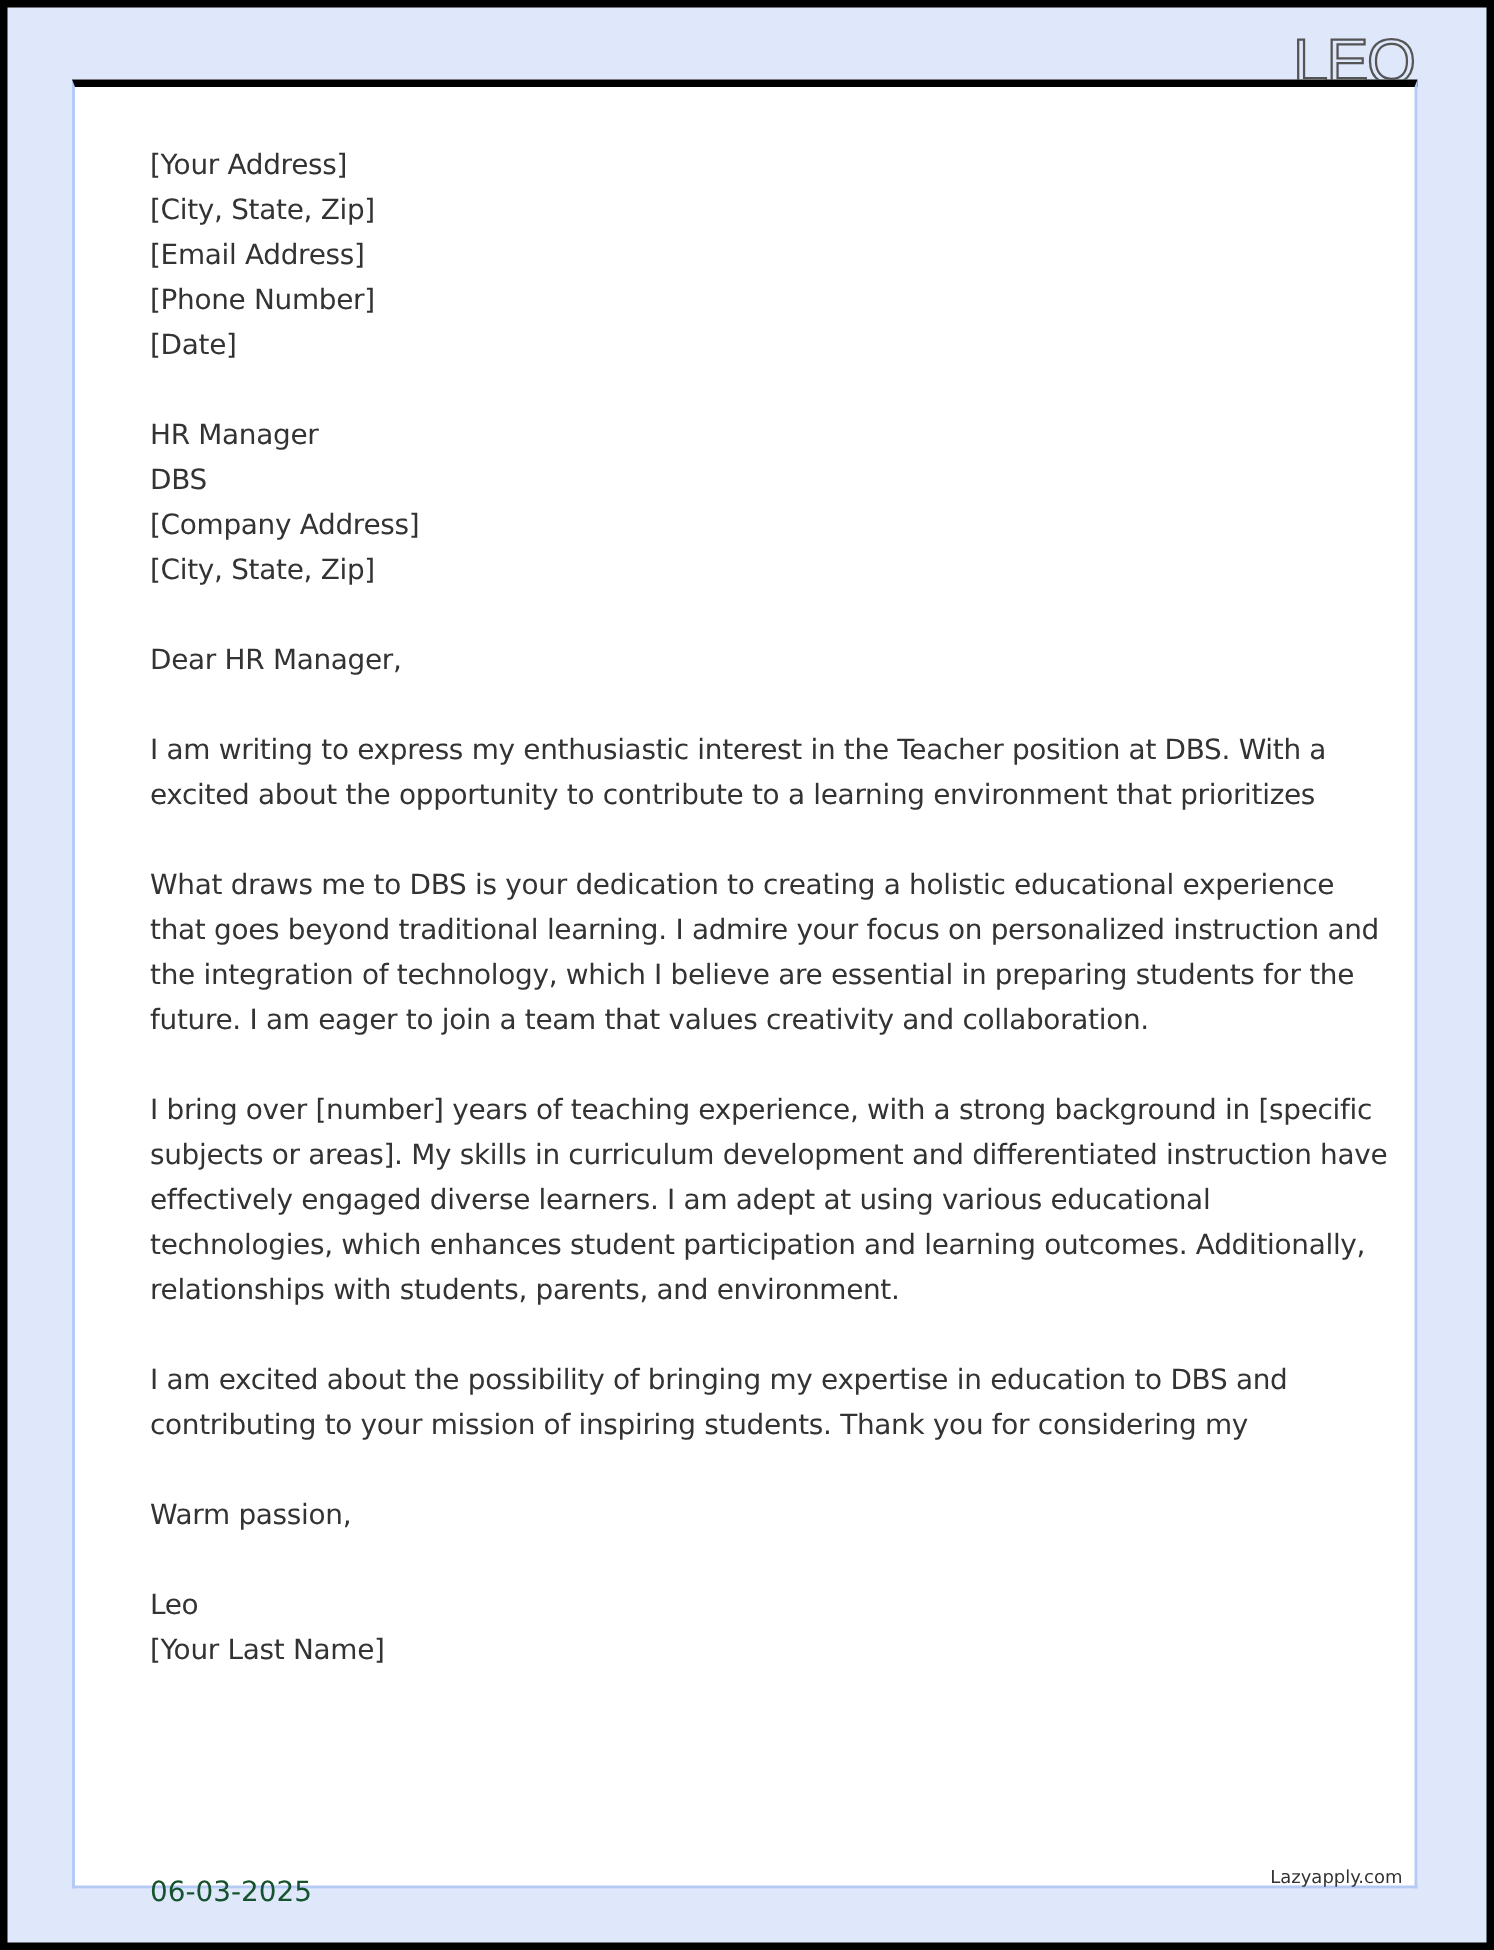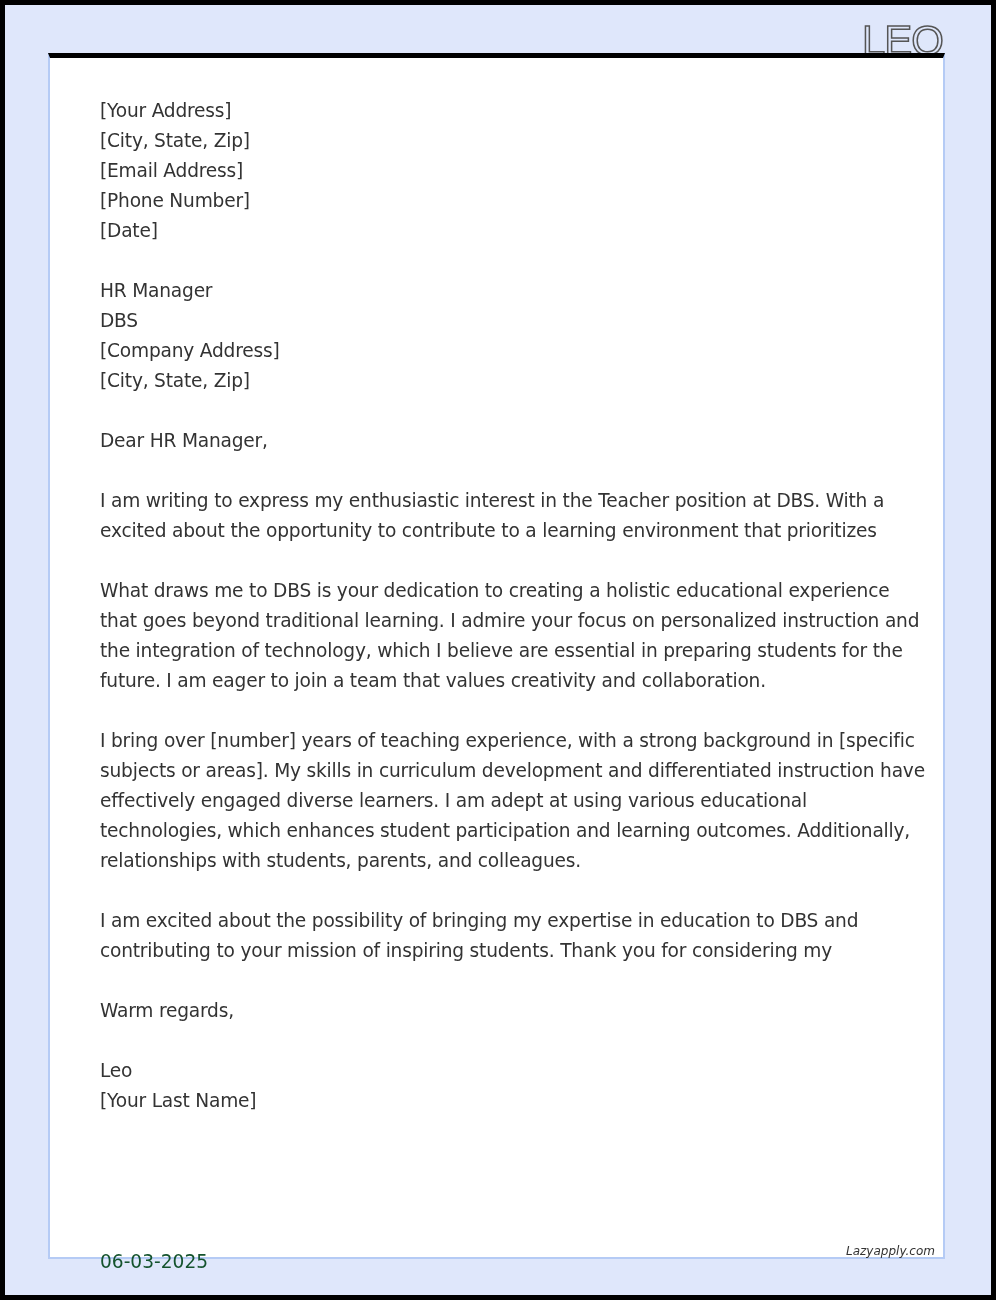--- a/index.html
+++ b/index.html
@@ -54,21 +54,20 @@
     .line { display: block; white-space: nowrap; }
     .gap { height: 30px; }
     .para { display: block; }
     .footer-site {
       position: absolute;
       right: 8px;
       bottom: -2px;
       font-size: 12px;
       line-height: 16px;
       color: #333;
-      font-style: italic;
     }
     .date {
       position: absolute;
       left: 95px;
       top: 1245px;
       font-size: 18.6px;
       line-height: 24px;
       color: #14532d;
     }
   </style>
@@ -112,31 +111,31 @@
       <span class="line">the integration of technology, which I believe are essential in preparing students for the</span>
       <span class="line">future. I am eager to join a team that values creativity and collaboration.</span>
     </div>
     <div class="gap"></div>
 
     <div class="para">
       <span class="line">I bring over [number] years of teaching experience, with a strong background in [specific</span>
       <span class="line">subjects or areas]. My skills in curriculum development and differentiated instruction have</span>
       <span class="line">effectively engaged diverse learners. I am adept at using various educational</span>
       <span class="line">technologies, which enhances student participation and learning outcomes. Additionally,</span>
-      <span class="line">relationships with students, parents, and colleagues.</span>
+      <span class="line">relationships with students, parents, and environment.</span>
     </div>
     <div class="gap"></div>
 
     <div class="para">
       <span class="line">I am excited about the possibility of bringing my expertise in education to DBS and</span>
       <span class="line">contributing to your mission of inspiring students. Thank you for considering my</span>
     </div>
     <div class="gap"></div>
 
-    <span class="line">Warm regards,</span>
+    <span class="line">Warm passion,</span>
     <div class="gap"></div>
 
     <div>
       <span class="line">Leo</span>
       <span class="line">[Your Last Name]</span>
     </div>
   </div>
 
   <div class="footer-site">Lazyapply.com</div>
 </div>

